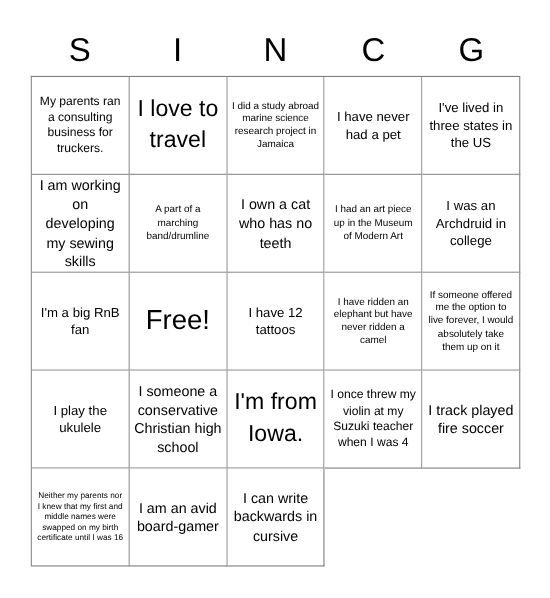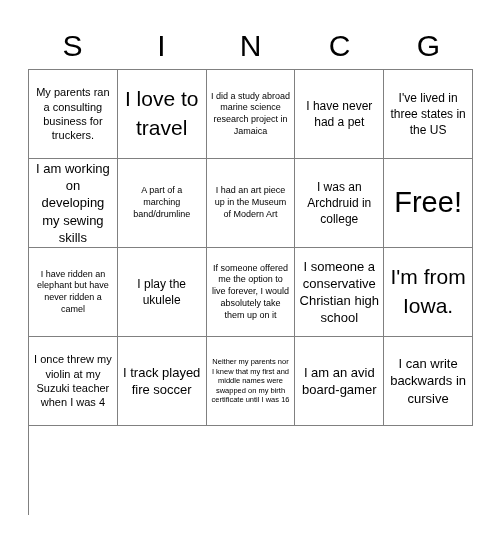--- a/index.html
+++ b/index.html
@@ -77,21 +77,21 @@
     word-wrap: break-word;
   }
 
   
   .fs-xxs .cell-text { font-size: 7.5px;  line-height: 1.28; }
   .fs-xs  .cell-text { font-size: 9px;    line-height: 1.3;  }
   .fs-sm  .cell-text { font-size: 11px;   line-height: 1.3;  }
   .fs-md  .cell-text { font-size: 13px;   line-height: 1.32; }
   .fs-lg  .cell-text { font-size: 12px; line-height: 1.34; }
   .fs-xl  .cell-text { font-size: 21px;   line-height: 1.36; }
-  .fs-free .cell-text { font-size: 29px;  line-height: 1.1;  }
+  .fs-free .cell-text { font-size: 25px;  line-height: 1.1;  }
 </style>
 </head>
 <body>
 
 <div id="bingo-card">
 
   <div id="header-row">
     <div class="header-letter">S</div>
     <div class="header-letter">I</div>
     <div class="header-letter">N</div>
@@ -116,39 +116,48 @@
     <div class="bingo-cell fs-lg">
       <span class="cell-text">I've lived in three states in the US</span>
     </div>
 
     <div class="bingo-cell fs-md">
       <span class="cell-text">I am working on developing my sewing skills</span>
     </div>
     <div class="bingo-cell fs-xs">
       <span class="cell-text">A part of a marching band/drumline</span>
     </div>
+    <div class="bingo-cell fs-md">
+      <span class="cell-text">I own a cat who has no teeth</span>
+    </div>
     <div class="bingo-cell fs-xs">
       <span class="cell-text">I had an art piece up in the Museum of Modern Art</span>
     </div>
     <div class="bingo-cell fs-lg">
       <span class="cell-text">I was an Archdruid in college</span>
     </div>
 
+    <div class="bingo-cell fs-lg">
+      <span class="cell-text">I'm a big RnB fan</span>
+    </div>
     <div class="bingo-cell fs-free">
       <span class="cell-text">Free!</span>
+    </div>
+    <div class="bingo-cell fs-lg">
+      <span class="cell-text">I have 12 tattoos</span>
     </div>
     <div class="bingo-cell fs-xs">
       <span class="cell-text">I have ridden an elephant but have never ridden a camel</span>
     </div>
 
+    <div class="bingo-cell fs-xs">
+      <span class="cell-text">If someone offered me the option to live forever, I would absolutely take them up on it</span>
+    </div>
     <div class="bingo-cell fs-lg">
       <span class="cell-text">I play the ukulele</span>
-    </div>
-    <div class="bingo-cell fs-xs">
-      <span class="cell-text">If someone offered me the option to live forever, I would absolutely take them up on it</span>
     </div>
     <div class="bingo-cell fs-md">
       <span class="cell-text">I someone a conservative Christian high school</span>
     </div>
     <div class="bingo-cell fs-xl">
       <span class="cell-text">I'm from Iowa.</span>
     </div>
 
     <div class="bingo-cell fs-sm">
       <span class="cell-text">I once threw my violin at my Suzuki teacher when I was 4</span>

